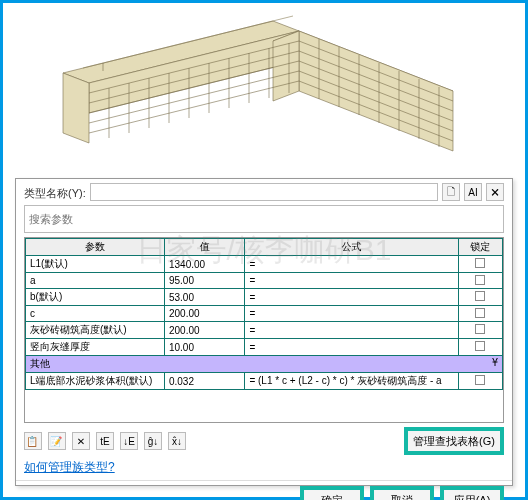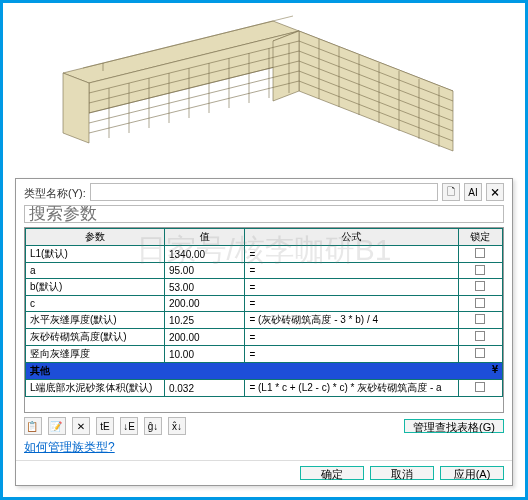--- a/index.html
+++ b/index.html
@@ -8,38 +8,38 @@
 .model-area{height:165px;position:relative;overflow:hidden}
 .model-area svg{position:absolute;left:50px;top:10px}
 .dialog{position:absolute;left:12px;top:175px;width:498px;height:308px;border:1px solid #999;background:#fff;box-shadow:2px 2px 4px rgba(0,0,0,.15)}
 .dialog-title{height:22px;line-height:22px;padding:0 8px;font-size:11px;border-bottom:1px solid #ddd;display:flex;align-items:center;justify-content:space-between}
 .dialog-title .x{width:14px;height:14px;text-align:center;line-height:12px;cursor:pointer}
 .row-typename{display:flex;align-items:flex-end;padding:4px 8px;gap:4px}
 .row-typename label{white-space:nowrap;font-size:11px;color:#333}
 .row-typename input{flex:1;height:18px;border:1px solid #bbb;padding:0 4px;font-size:11px}
 .iconbtn{width:18px;height:18px;border:1px solid #bbb;background:#f4f4f4;display:inline-flex;align-items:center;justify-content:center;cursor:pointer;font-size:10px}
 .search-row{padding:0 8px 4px}
-.search-row input{width:100%;height:18px;border:1px solid #bbb;padding:0 4px;font-size:17px;color:#888}
+.search-row input{width:100%;height:28px;border:1px solid #bbb;padding:0 4px;font-size:11px;color:#888}
 .grid-wrap{margin:0 8px;border:1px solid #999;height:186px;overflow:auto}
 table{border-collapse:collapse;width:100%;font-size:10px}
 th,td{border:1px solid #0f766e;padding:1px 4px;height:16px;text-align:left;white-space:nowrap;overflow:hidden}
 th{background:#eee;text-align:center;font-weight:normal}
 .col-param{width:128px}
 .col-val{width:76px}
 .col-formula{width:180px}
 .col-lock{width:42px;}
-.group-row td{background:#1d4ed8;font-weight:bold}
+.group-row td{background:#c4b5fd;font-weight:normal}
 .lockcell{text-align:center}
 .lockcell .cb{display:inline-block;width:10px;height:10px;border:1px solid #888;background:#fff}
 .toolbar{display:flex;align-items:center;padding:4px 8px;gap:6px}
 .toolbar .spacer{flex:1}
 .linkrow{padding:0 8px 4px}
 .linkrow a{color:#06c;font-size:12px}
 .footer{border-top:1px solid #ddd;padding:5px 8px;display:flex;justify-content:flex-end;gap:6px}
-.btn{min-width:64px;height:14px;border:1px solid #14b8a6;background:#f4f4f4;font-size:11px;cursor:pointer}
+.btn{min-width:64px;height:28px;border:4px solid #14b8a6;background:#f4f4f4;font-size:11px;cursor:pointer}
 .hdr-collapse{float:right;font-family:monospace}
 .watermark{position:absolute;left:50%;top:50%;transform:translate(-50%,-50%);font-size:30px;color:rgba(128,128,128,.18);pointer-events:none;white-space:nowrap}
 </style>
 </head>
 <body>
 
 <div class="frame">
   <div class="model-area">
     <svg width="430" height="160" viewBox="0 0 430 160">
       <g stroke="#776b4a" stroke-width="0.6" fill="#e4dcb8">
@@ -132,26 +132,20 @@
               <td class="col-formula">=</td>
               <td class="lockcell"><span class="cb"></span></td>
             </tr>
             <tr>
               <td class="col-param">c</td>
               <td class="col-val">200.00</td>
               <td class="col-formula">=</td>
               <td class="lockcell"><span class="cb"></span></td>
             </tr>
             <tr>
-              <td class="col-param">水平灰缝厚度(默认)</td>
-              <td class="col-val">10.25</td>
-              <td class="col-formula">= (灰砂砖砌筑高度 - 3 * b) / 4</td>
-              <td class="lockcell"><span class="cb"></span></td>
-            </tr>
-            <tr>
               <td class="col-param">灰砂砖砌筑高度(默认)</td>
               <td class="col-val">200.00</td>
               <td class="col-formula">=</td>
               <td class="lockcell"><span class="cb"></span></td>
             </tr>
             <tr>
               <td class="col-param">竖向灰缝厚度</td>
               <td class="col-val">10.00</td>
               <td class="col-formula">=</td>
               <td class="lockcell"><span class="cb"></span></td>

